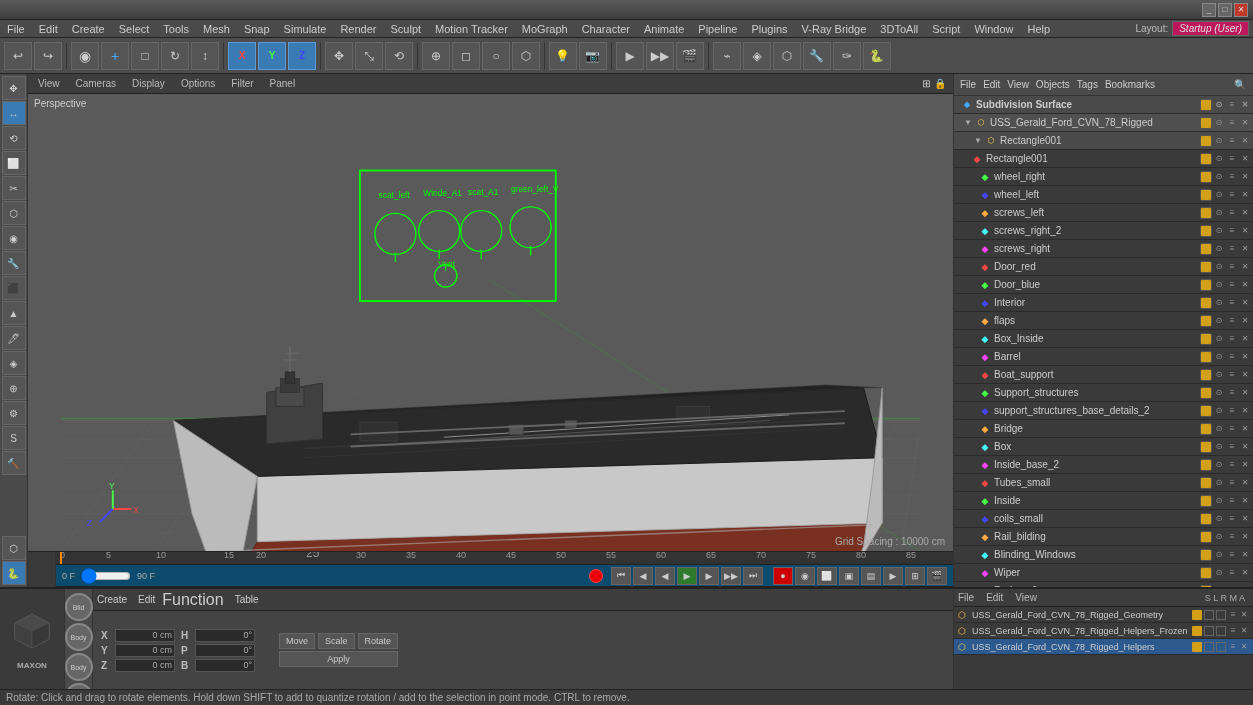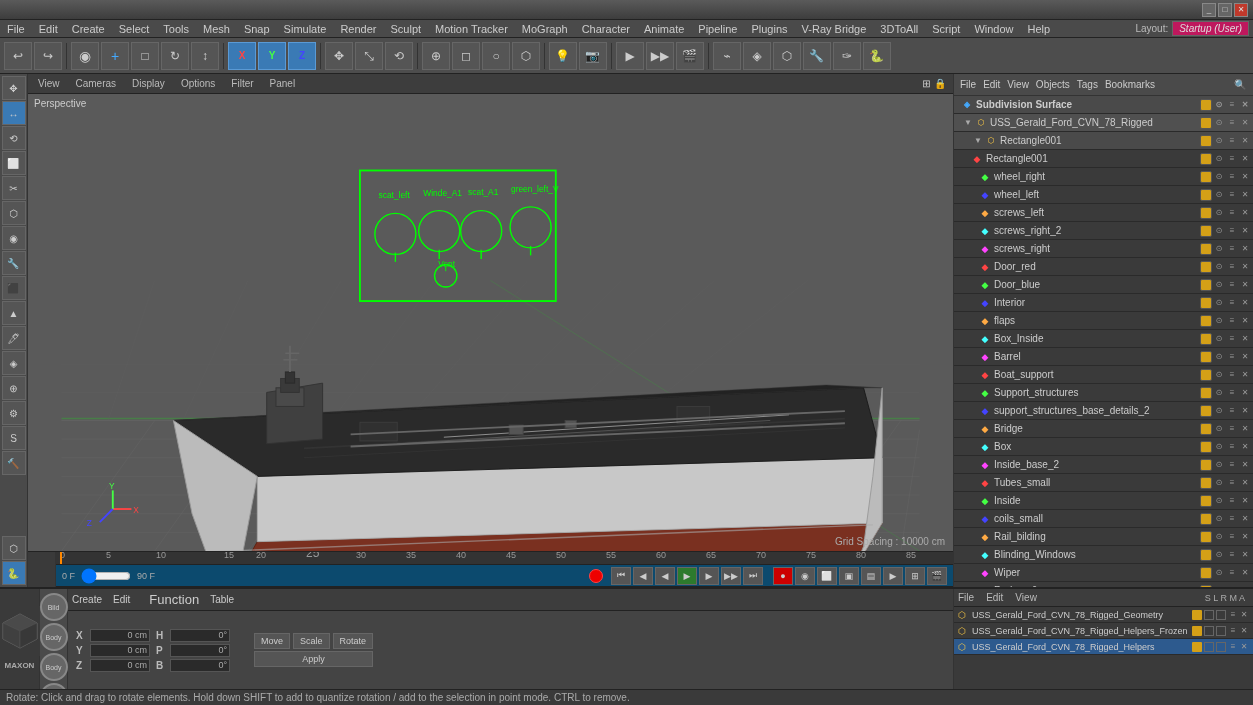--- a/index.html
+++ b/index.html
@@ -424,21 +424,21 @@
       padding: 0 4px;
       border-bottom: 1px solid #2a2a2a;
       cursor: pointer;
     }
     .b-row-selected { background: #2d5a8e; }
     .b-row-name { font-size: 9px; color: #ccc; flex: 1; }
     .b-row-controls { display: flex; gap: 1px; }
 
     
     #maxon-logo {
-      width: 40px;
+      width: 65px;
       background: #3a3a3a;
       display: flex;
       align-items: center;
       justify-content: center;
       border-right: 1px solid #333;
     }
     
     .c4d-logo {
       font-size: 9px;
       color: #aaa;
@@ -1086,21 +1086,21 @@
         <div class="circle-btn" style="font-size:7px;">Body</div>
         <div class="circle-btn" style="font-size:7px;">Body</div>
         <div class="circle-btn" style="font-size:7px;">Edit</div>
       </div>
     </div>
 
     <div id="bottom-middle">
       <div id="bottom-toolbar">
         <span style="font-size:10px; color:#ccc; cursor:pointer;">Create</span>
         <span style="font-size:10px; color:#ccc; cursor:pointer; margin-left:8px;">Edit</span>
-        <span style="font-size:13px; color:#ccc; cursor:pointer; margin-left:16px;">Function</span>
+        <span style="font-size:16px; color:#ccc; cursor:pointer; margin-left:4px;">Function</span>
         <span style="font-size:10px; color:#ccc; cursor:pointer; margin-left:8px;">Table</span>
       </div>
       <div id="bottom-content">
 
         <div class="coord-group">
           <div class="coord-field-row">
             <span class="coord-label">X</span>
             <input class="coord-input" type="text" value="0 cm" style="">
             <span class="coord-label" style="margin-left:4px;">H</span>
             <input class="coord-input" type="text" value="0°" style="">

